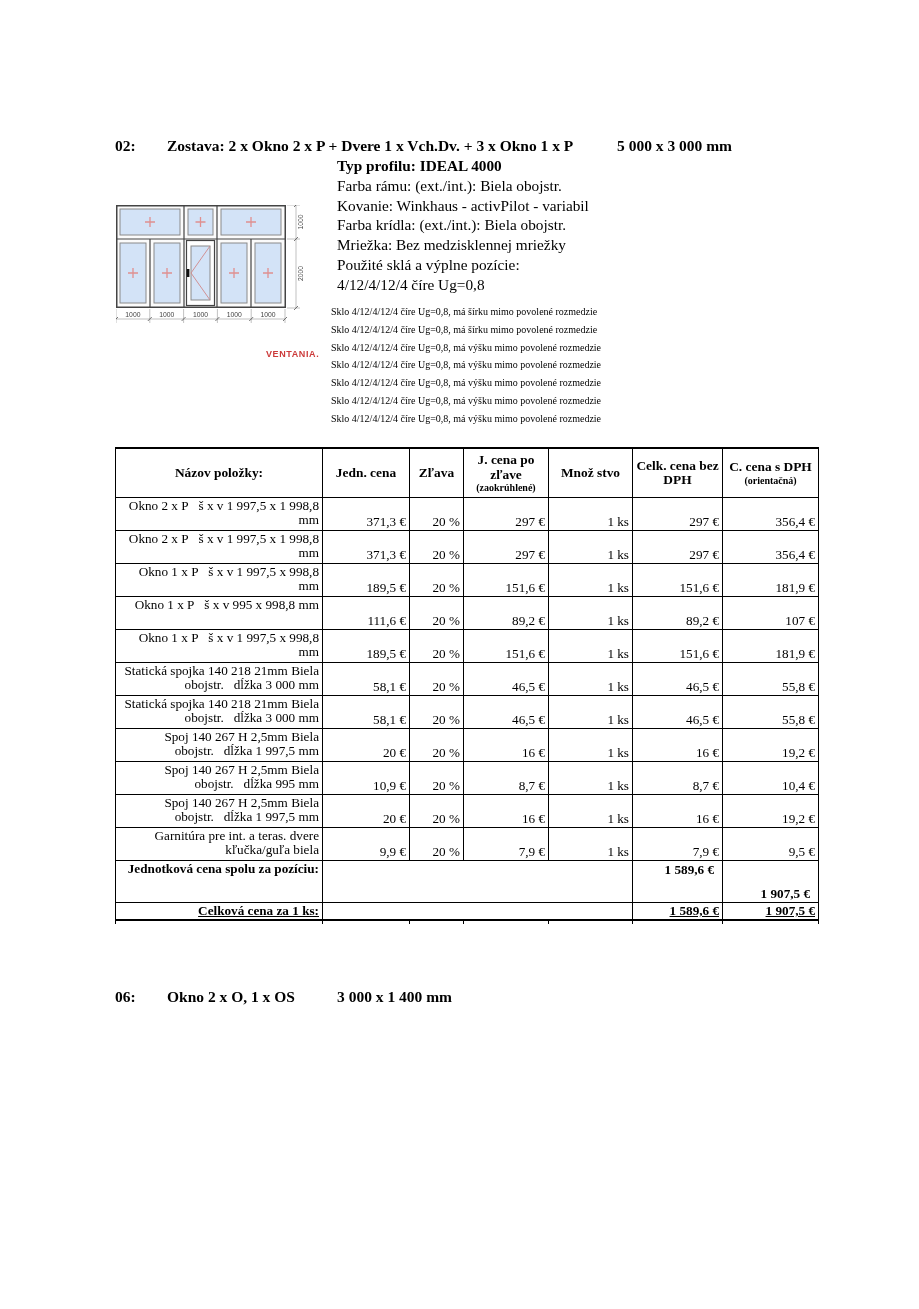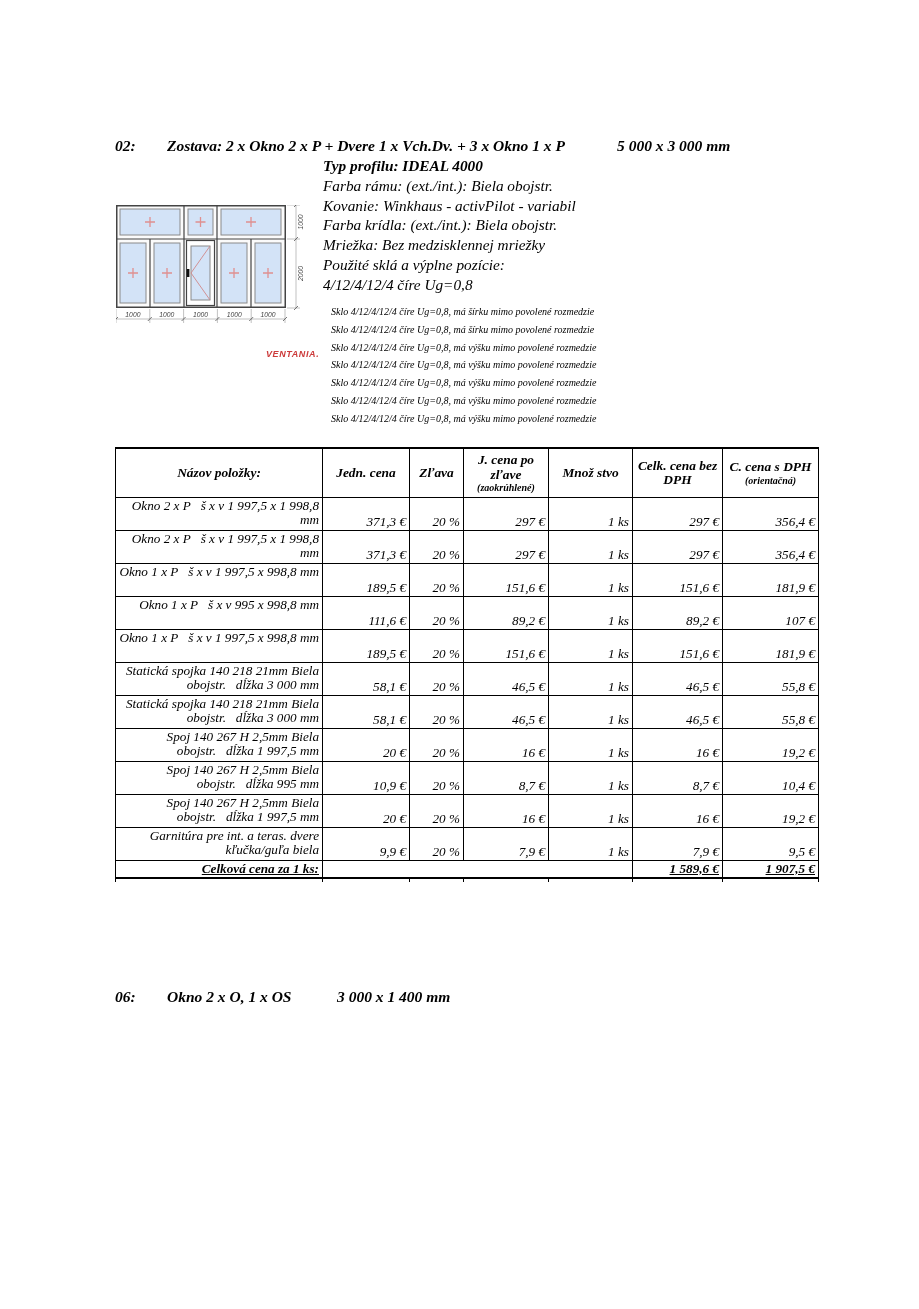--- a/index.html
+++ b/index.html
@@ -1,27 +1,27 @@
 <!DOCTYPE html>
 <html><head>
 <meta charset="utf-8">
 <style>
   html,body{margin:0;padding:0;background:#fff;}
   .doc{position:relative;width:919px;height:1309px;background:#fff;overflow:hidden;
-       font-family:"Liberation Serif",serif;color:#000;font-style:italic;}
+       font-family:"Liberation Serif",serif;color:#000;}
 
   
   .pos-header{position:absolute;left:115px;top:137px;width:740px;height:20px;
               font-size:15.5px;font-weight:bold;}
   .pos-header .num{position:absolute;left:0;top:0;}
   .pos-header .title{position:absolute;left:52px;top:0;white-space:nowrap;}
   .pos-header .dims{position:absolute;left:502px;top:0;white-space:nowrap;}
 
   
-  .details{position:absolute;left:323px;top:156px;font-size:15.3px;line-height:19.8px;}
+  .details{position:absolute;left:337px;top:156px;font-size:15.3px;line-height:19.8px;}
   .details .b{font-weight:bold;}
 
   
   .diagram{position:absolute;left:116px;top:205px;}
   .brand{position:absolute;left:266px;top:349px;font-family:"Liberation Sans",sans-serif;
          font-size:9px;font-weight:bold;color:#cc3b3b;letter-spacing:.6px;}
 
   
   .warnings{position:absolute;left:331px;top:303px;font-size:10px;line-height:17.8px;}
 
@@ -314,20 +314,26 @@
           <td class="c-name">Garnitúra pre int. a teras. dvere kľučka/guľa biela</td>
           <td class="c-num">9,9 €</td>
           <td class="c-num">20 %</td>
           <td class="c-num">7,9 €</td>
           <td class="c-num c-qty">1 ks</td>
           <td class="c-num">7,9 €</td>
           <td class="c-num">9,5 €</td>
         </tr>
       </tbody>
     <tbody>
+      <tr class="sum1">
+        <td class="c-name">Jednotková cena spolu za pozíciu:</td>
+        <td colspan="4"></td>
+        <td class="net">1 589,6 €</td>
+        <td class="gross">1 907,5 €</td>
+      </tr>
       <tr class="sum2">
         <td class="c-name u">Celková cena za 1 ks:</td>
         <td colspan="4"></td>
         <td class="c-num u">1 589,6 €</td>
         <td class="c-num u">1 907,5 €</td>
       </tr>
       <tr class="stub">
         <td></td>
           <td></td>
         <td></td>

